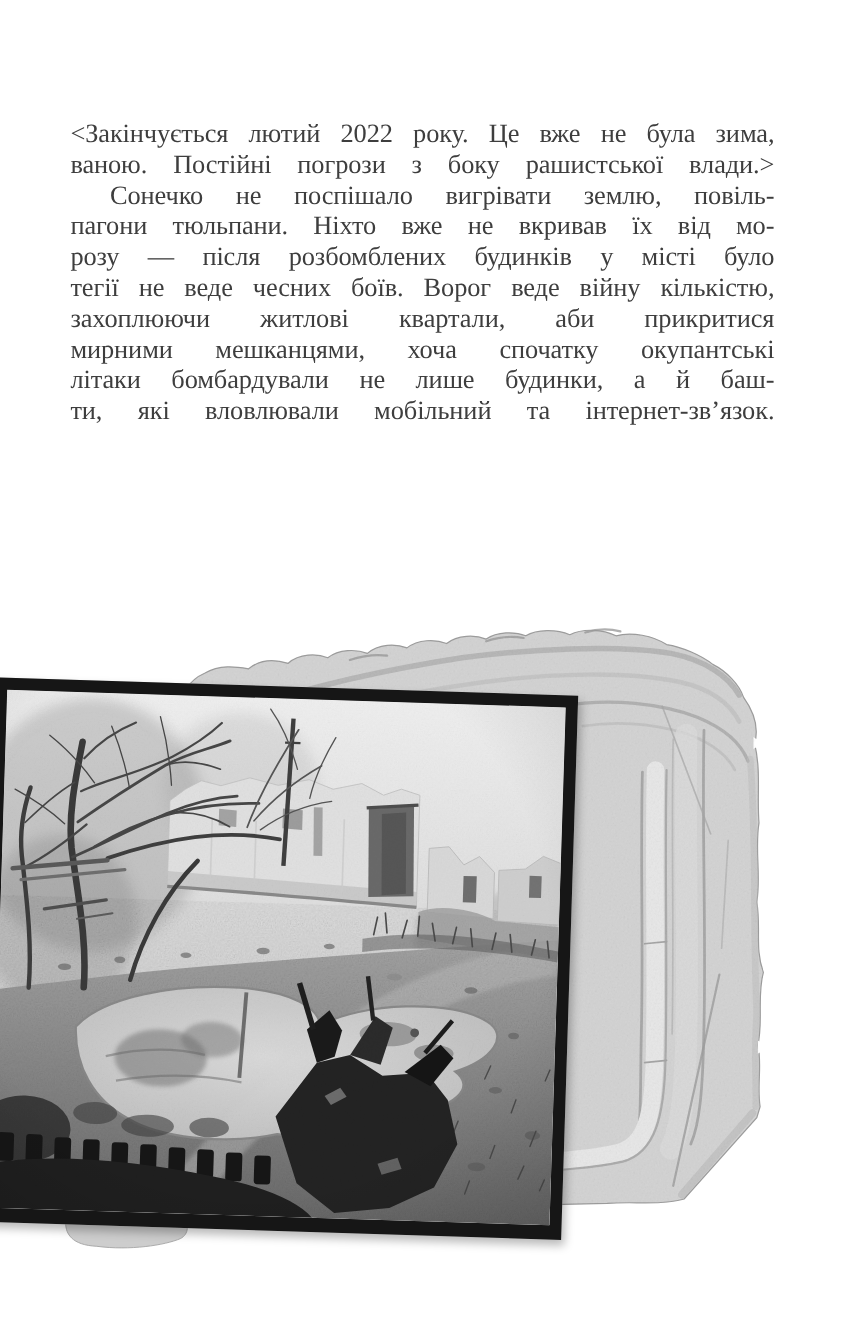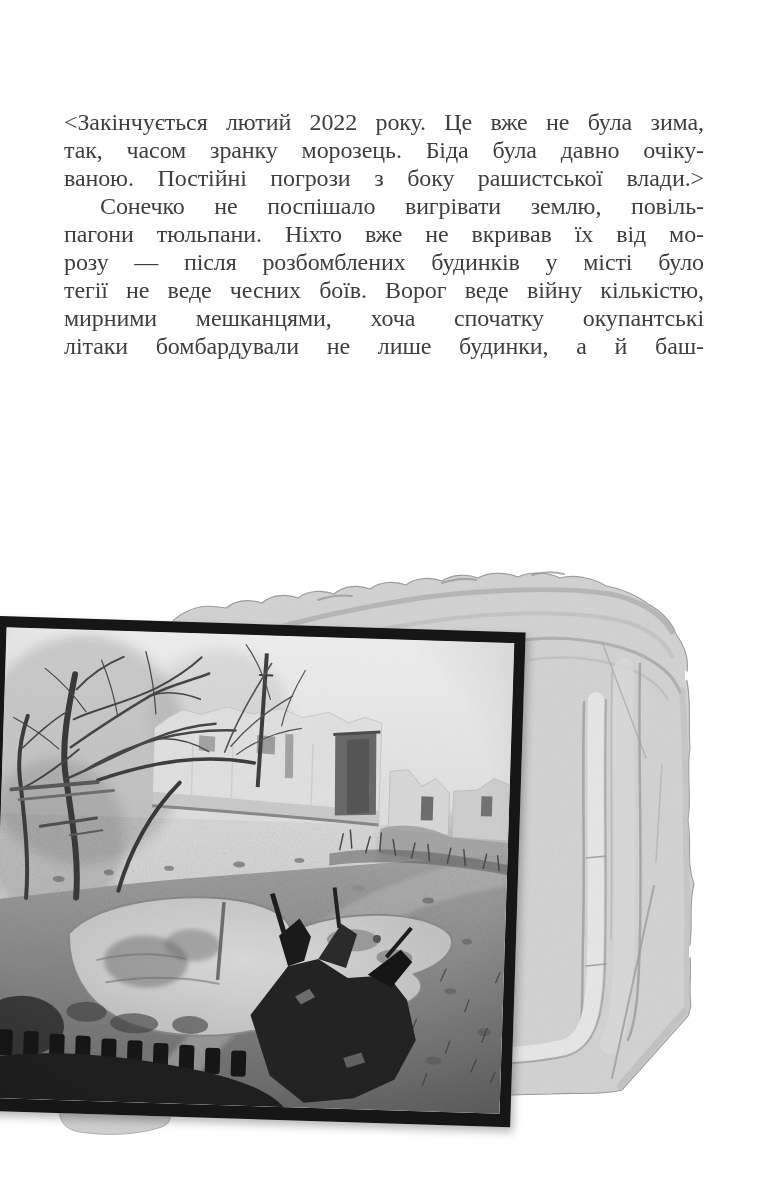--- a/index.html
+++ b/index.html
@@ -19,28 +19,29 @@
          box-shadow:3px 5px 9px rgba(0,0,0,0.28);overflow:hidden;}
   .photo svg{display:block;width:100%;height:100%;}
 </style>
 </head>
 <body>
 
 <div class="page">
 
   <div class="text-block">
       <div class="tline">&lt;Закінчується лютий 2022 року. Це вже не була зима,</div>
-      <div class="tline">так, часом зранку морозець. Біда була давно очіку-</div>
       <div class="tline">ваною. Постійні погрози з боку рашистської влади.&gt;</div>
       <div class="tline ind">Сонечко не поспішало вигрівати землю, повіль-</div>
       <div class="tline">пагони тюльпани. Ніхто вже не вкривав їх від мо-</div>
       <div class="tline">розу — після розбомблених будинків у місті було</div>
       <div class="tline">тегії не веде чесних боїв. Ворог веде війну кількістю,</div>
+      <div class="tline">захоплюючи житлові квартали, аби прикритися</div>
       <div class="tline">мирними мешканцями, хоча спочатку окупантські</div>
       <div class="tline">літаки бомбардували не лише будинки, а й баш-</div>
+      <div class="tline">ти, які вловлювали мобільний та інтернет-зв’язок.</div>
     </div>
 
   <svg class="paper-svg" viewBox="0 0 765 1200" aria-hidden="true">
     <defs>
       <filter id="pnoise" x="-5%" y="-5%" width="110%" height="110%">
         <feTurbulence type="fractalNoise" baseFrequency="0.55" numOctaves="2" stitchTiles="stitch"></feTurbulence>
         <feColorMatrix type="saturate" values="0"></feColorMatrix>
       </filter>
       <clipPath id="paperClip">
         <path d="M 160 650 C 163 632 172 618 186 612 C 200 604 214 606 226 608 C 238 598 252 600 262 603 C 272 594 288 594 298 598 C 308 590 324 590 334 594 C 344 585 360 585 370 589 C 380 581 396 581 406 585 C 416 577 432 577 442 581 C 452 574 468 574 478 578 C 488 572 506 572 518 577 C 530 571 548 572 560 578 C 574 574 594 578 606 586 C 620 588 638 596 648 604 C 660 610 672 622 676 634 C 686 648 690 662 686 676 C 692 700 688 724 690 748 C 686 772 692 796 688 820 C 692 844 686 862 694 884 C 688 906 694 928 689 950 C 693 968 688 986 691 1006 L 688 1016 L 622 1090 C 600 1096 576 1092 552 1094 L 420 1097 L 300 1097 L 215 1098 C 200 1040 204 980 200 920 C 196 860 202 800 196 740 C 192 700 176 674 160 650 Z"></path>

